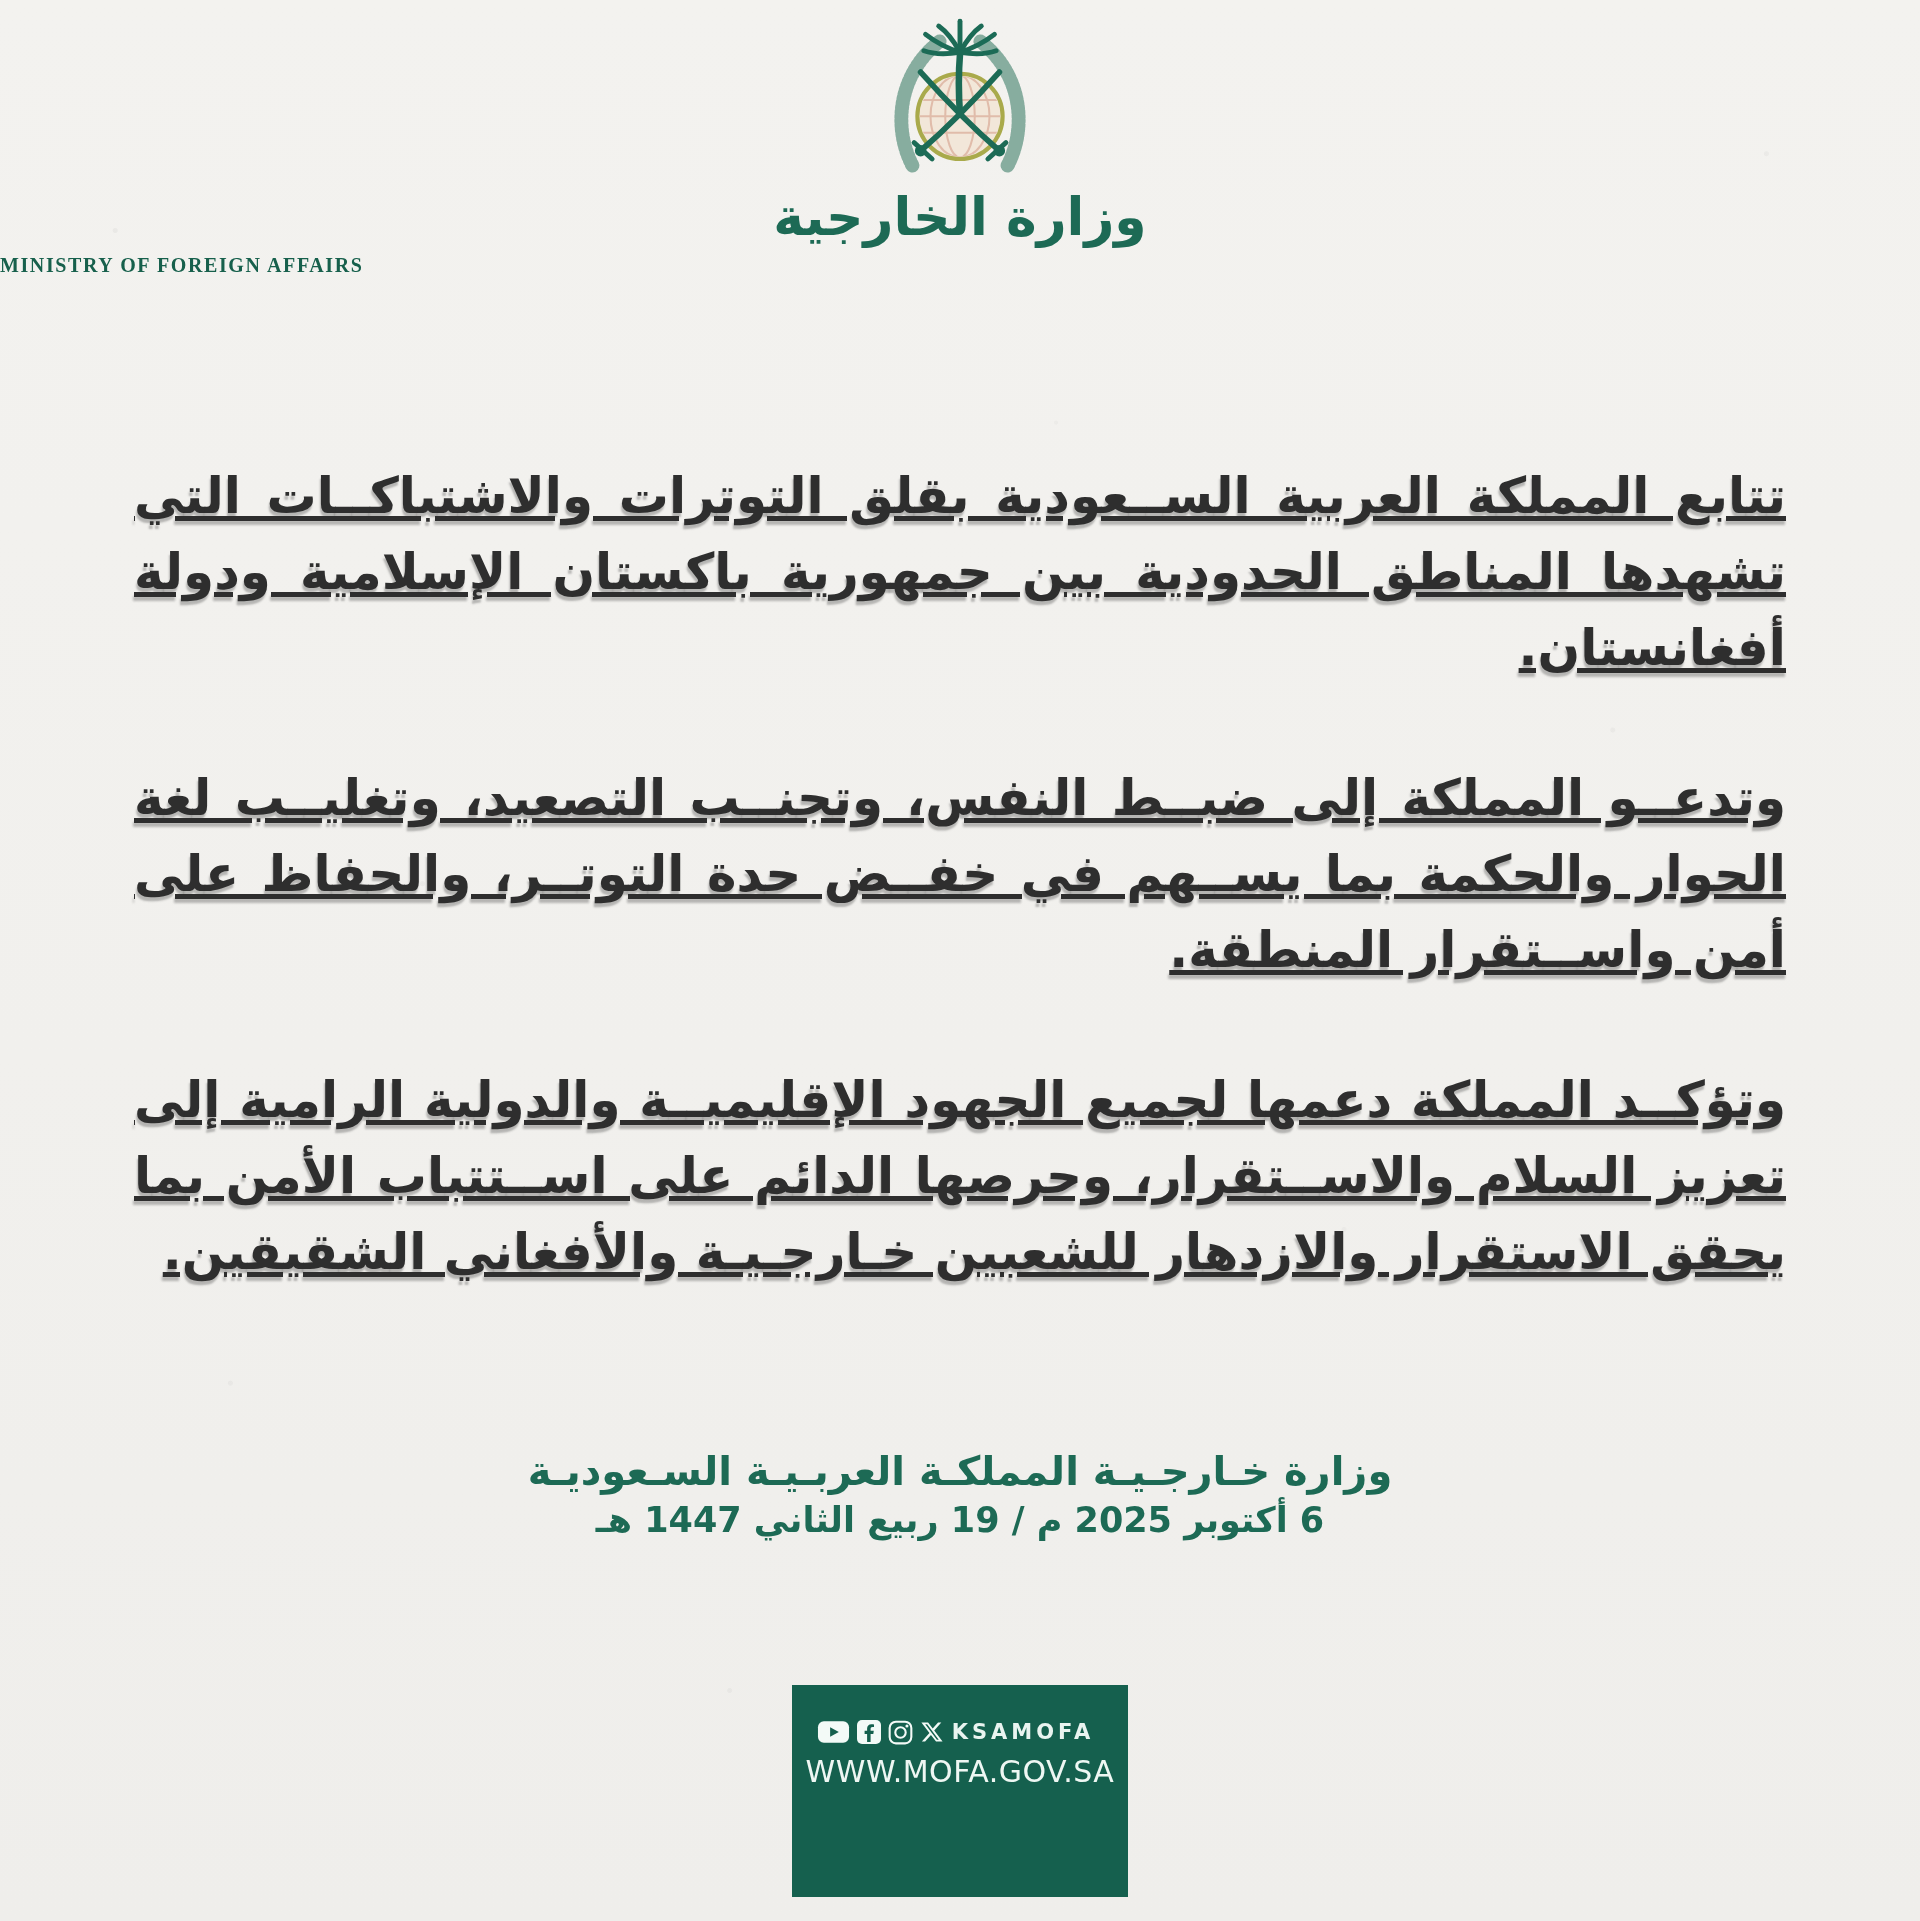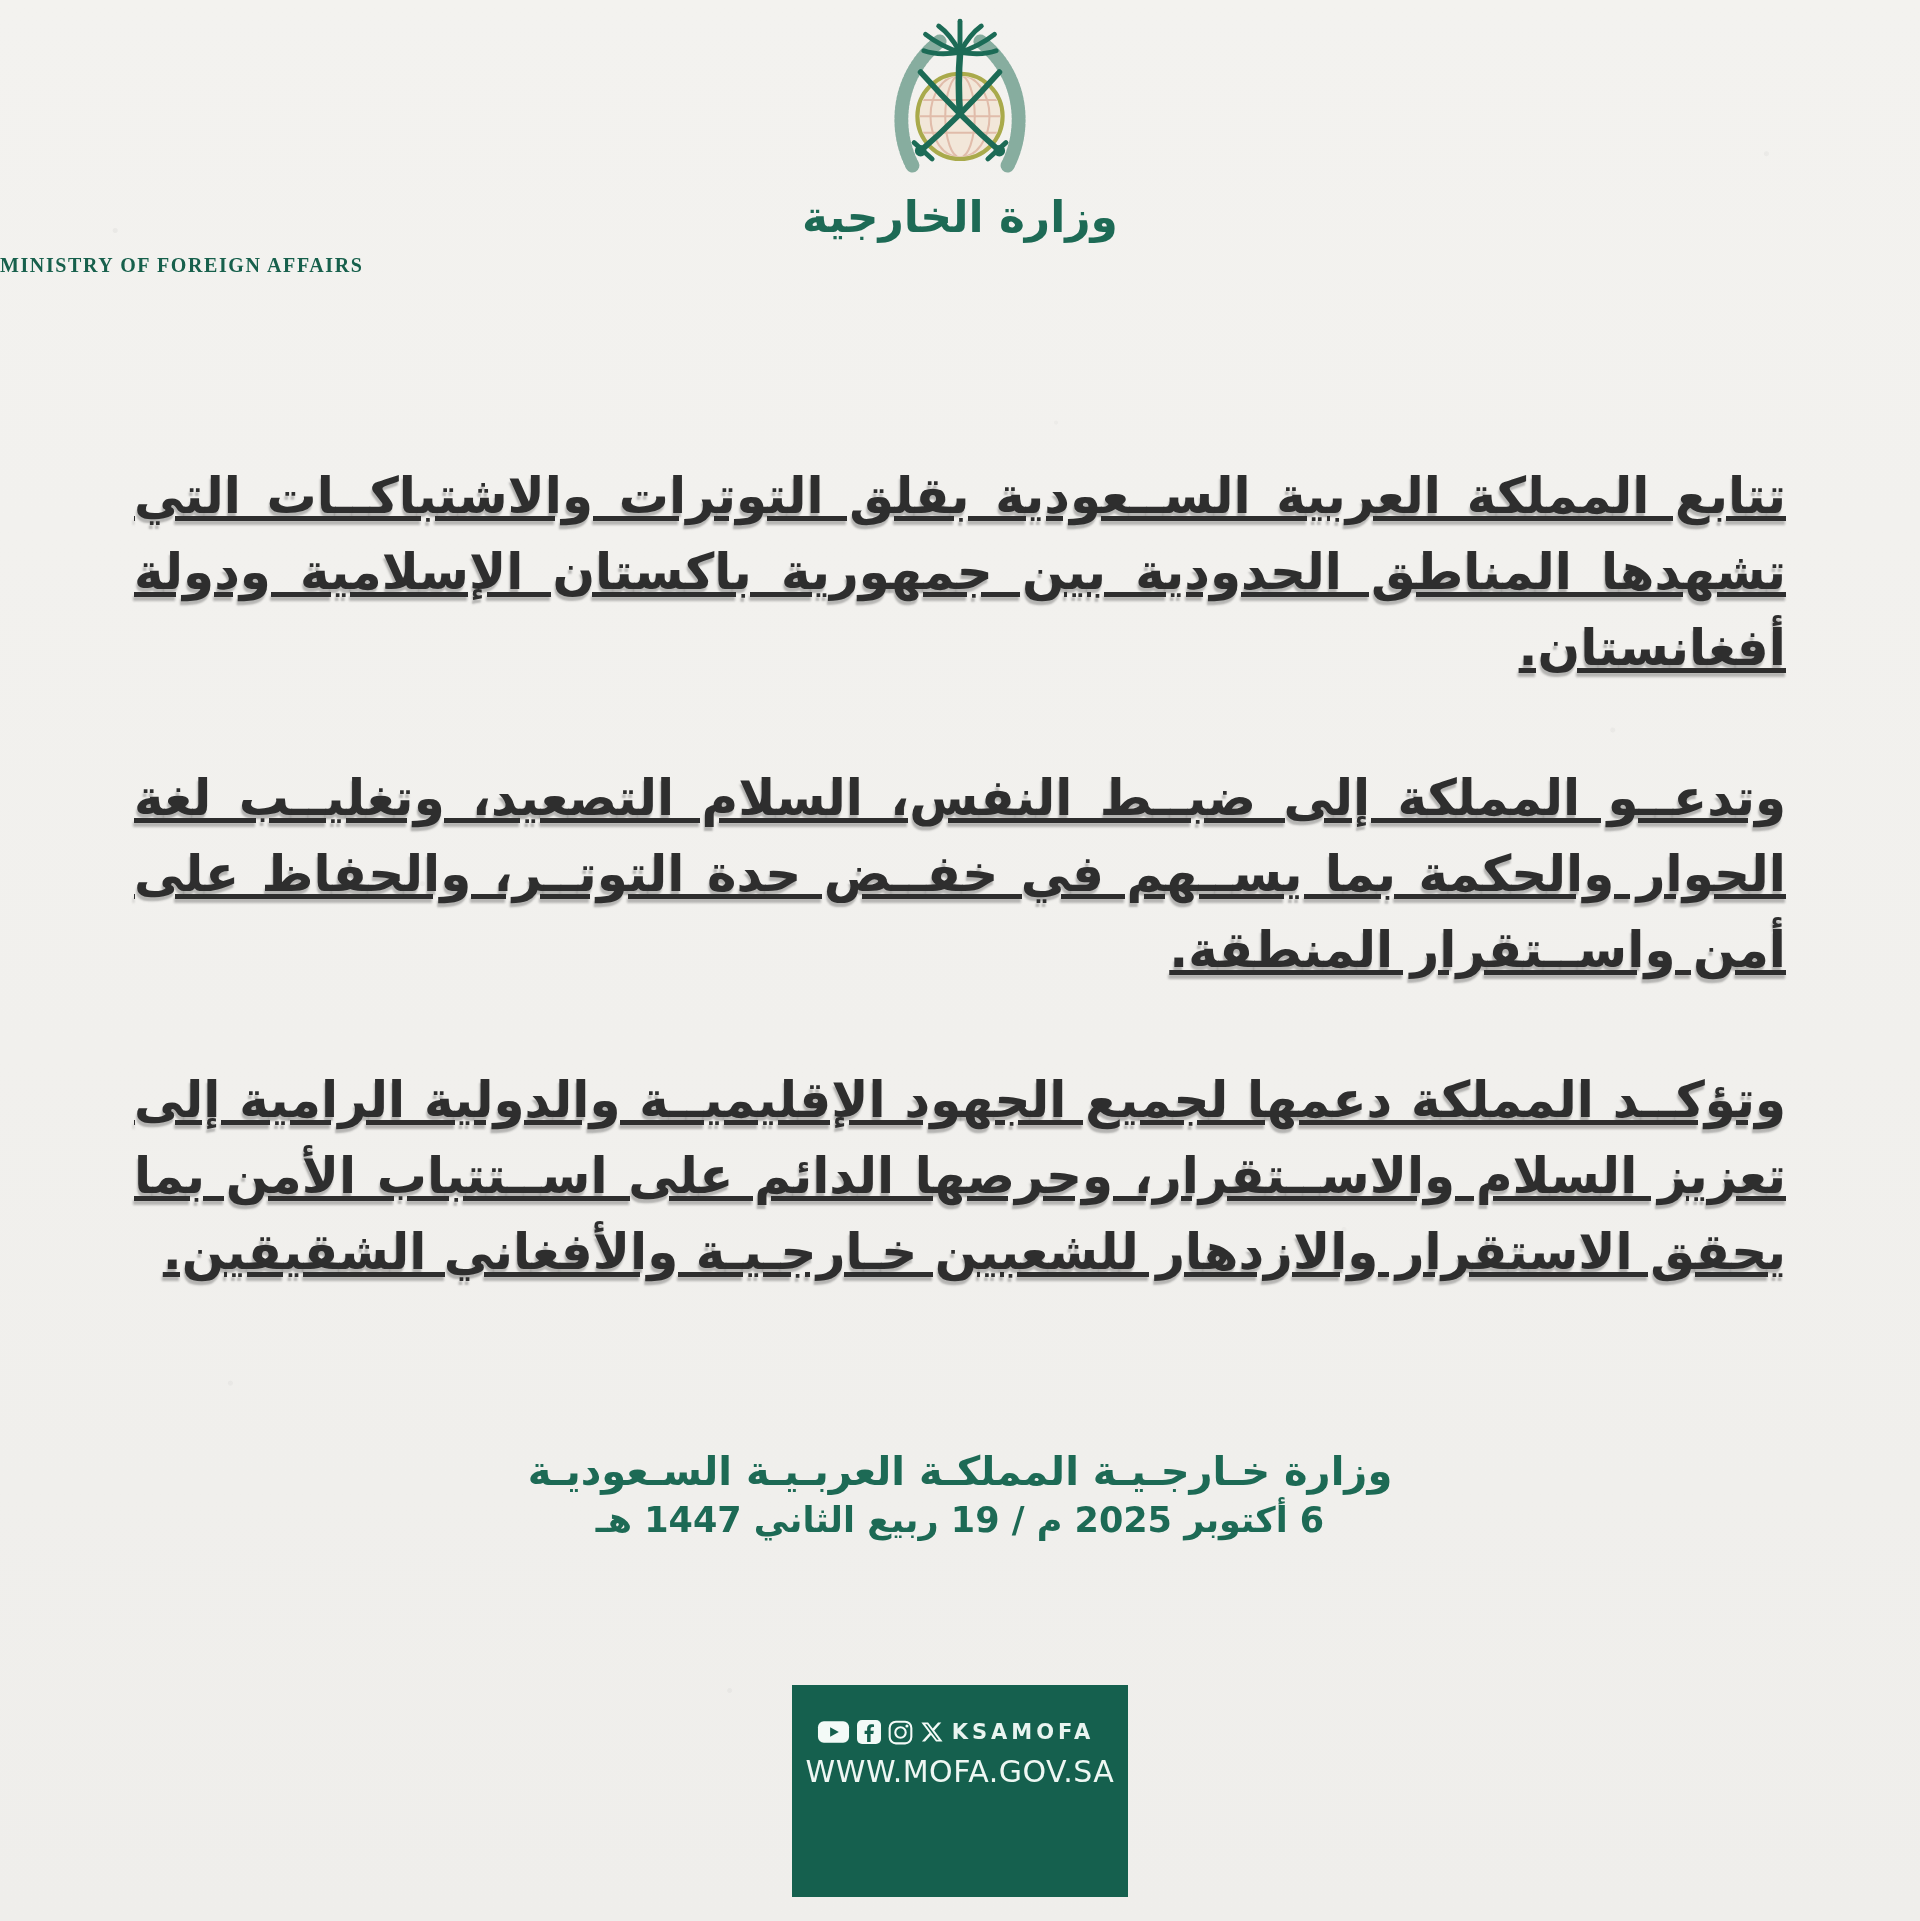--- a/index.html
+++ b/index.html
@@ -15,21 +15,21 @@
       radial-gradient(circle at 12% 72%, rgba(90,90,90,.05) 0 2px, transparent 3px),
       radial-gradient(circle at 70% 64%, rgba(90,90,90,.04) 0 2px, transparent 3px),
       radial-gradient(circle at 38% 88%, rgba(90,90,90,.05) 0 2px, transparent 3px),
       radial-gradient(circle at 55% 22%, rgba(90,90,90,.04) 0 1.5px, transparent 2.5px),
       linear-gradient(180deg,#f3f2ef 0%,#f1f0ed 55%,#efeeeb 100%);
   }
   
   .emblem{position:absolute;left:878px;top:12px;width:164px;height:166px;}
   .calligraphy{
     position:absolute;left:0;right:0;top:176px;height:82px;line-height:82px;
-    text-align:center;direction:rtl;font-size:44px;font-weight:700;color:#1d6a55;
+    text-align:center;direction:rtl;font-size:52px;font-weight:700;color:#1d6a55;
     letter-spacing:1px;
   }
   .ministry-en{
     position:absolute;left:0;right:0;top:254px;
     font-family:"Liberation Serif","DejaVu Serif",serif;
     font-size:20px;font-weight:700;letter-spacing:1.6px;color:#17604c;
   }
   
   .statement{
     position:absolute;left:134px;right:134px;top:458px;
@@ -110,21 +110,21 @@
       <path d="M 100 48 Q 128 52 144 46"></path>
     </g>
   </svg>
 
   <div class="calligraphy">وزارة الخارجية</div>
 
   <div class="ministry-en">MINISTRY OF FOREIGN AFFAIRS</div>
 
   <div class="statement">
     <p>تتابع المملكة العربية الســعودية بقلق التوترات والاشتباكــات التي تشهدها المناطق الحدودية بين جمهورية باكستان الإسلامية ودولة أفغانستان.</p>
-    <p>وتدعــو المملكة إلى ضبــط النفس، السلام التصعيد، وتغليــب لغة الحوار والحكمة بما يســهم في خفــض حدة التوتــر، والحفاظ على أمن واســتقرار المنطقة.</p>
+    <p>وتدعــو المملكة إلى ضبــط النفس، وتجنــب التصعيد، وتغليــب لغة الحوار والحكمة بما يســهم في خفــض حدة التوتــر، والحفاظ على أمن واســتقرار المنطقة.</p>
     <p>وتؤكــد المملكة دعمها لجميع الجهود الإقليميــة والدولية الرامية إلى تعزيز السلام والاســتقرار، وحرصها الدائم على اســتتباب الأمن بما يحقق الاستقرار والازدهار للشعبين خـارجـيـة والأفغاني الشقيقين.</p>
   </div>
 
   <div class="signature">
     <div class="sig-line1">وزارة خـارجـيـة المملكـة العربـيـة السـعوديـة</div>
     <div class="sig-line2">6 أكتوبر 2025 م / 19 ربيع الثاني 1447 هـ</div>
   </div>
 
   <div class="banner">
     <div class="social-row">

